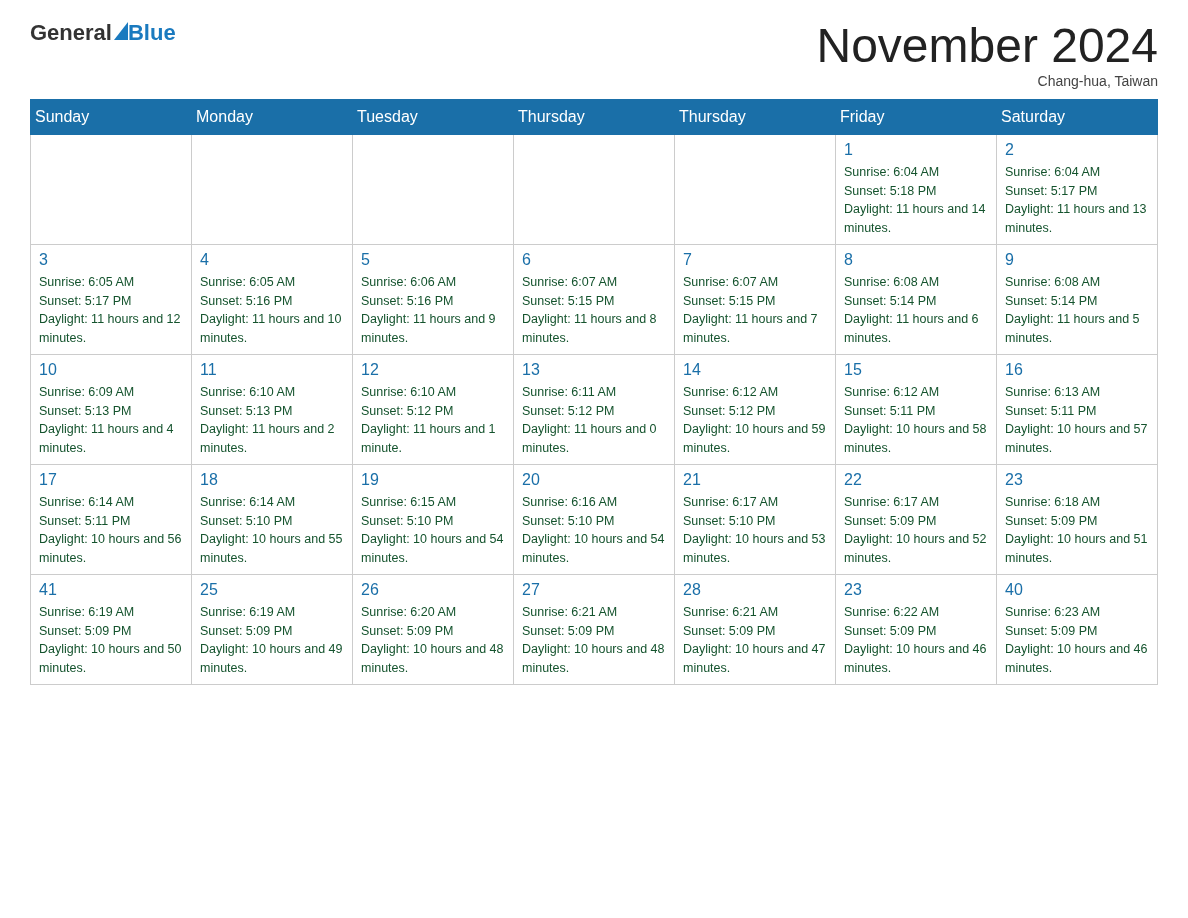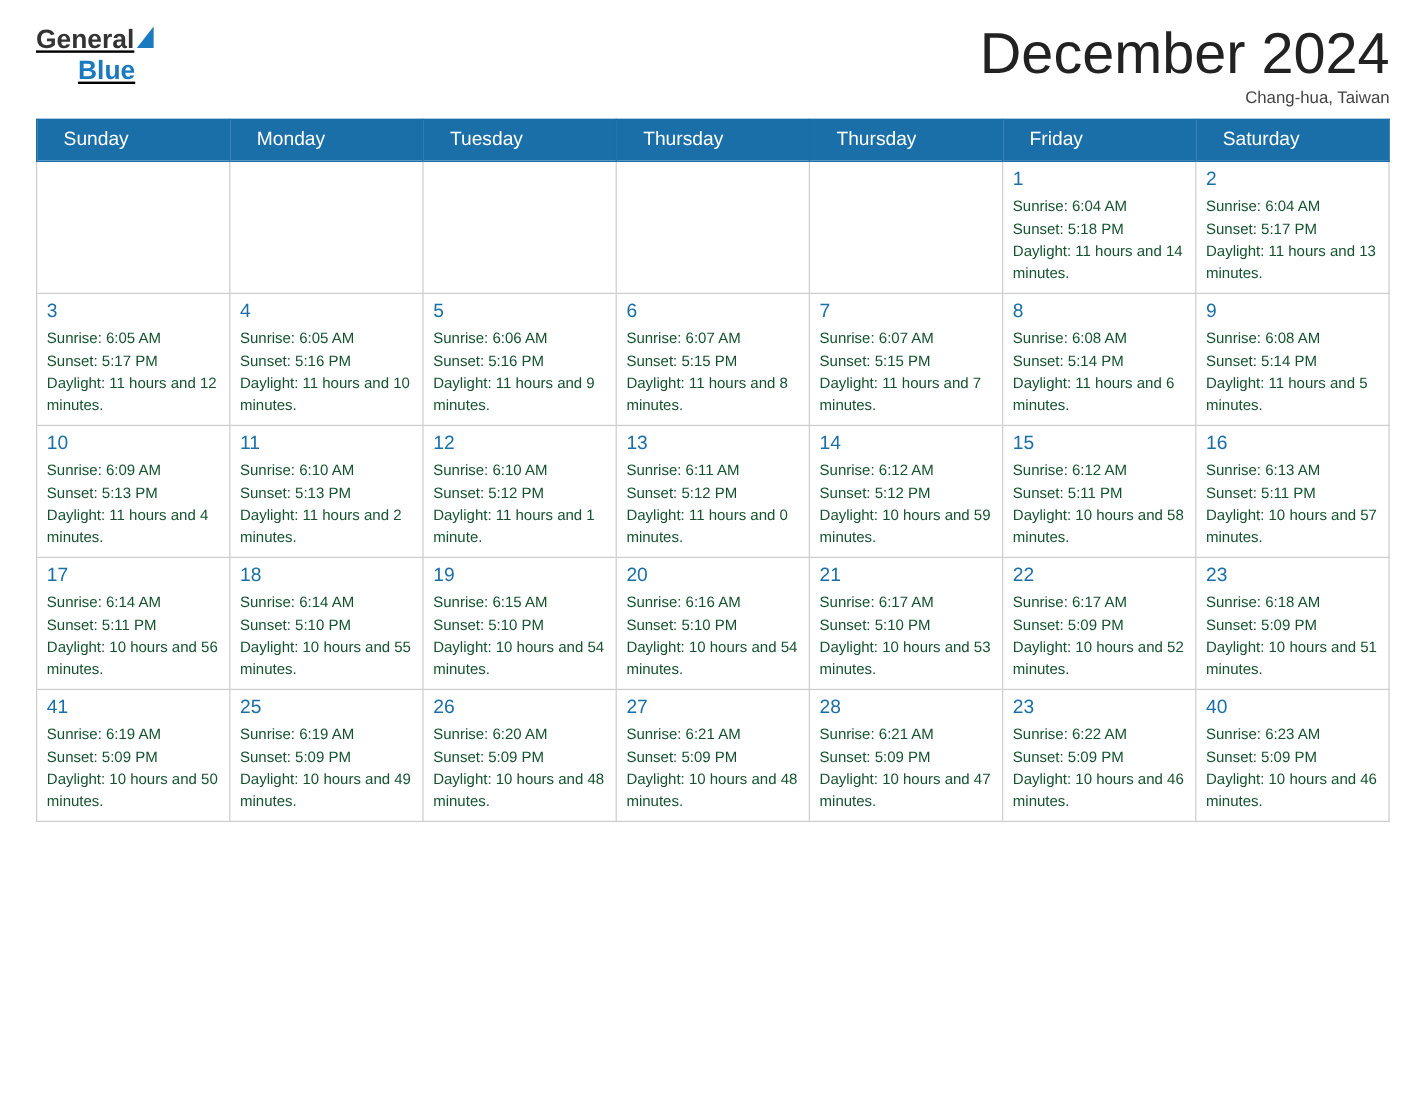--- a/index.html
+++ b/index.html
@@ -18,35 +18,33 @@
     }
     .logo-text-general {
       font-size: 22px;
       font-weight: bold;
       color: #333;
     }
     .logo-text-blue {
       font-size: 22px;
       font-weight: bold;
       color: #1a7abf;
-      margin-left: 35px;
     }
     .logo-triangle {
       width: 0;
       height: 0;
       border-left: 14px solid transparent;
       border-bottom: 18px solid #1a7abf;
       margin-left: 2px;
       margin-top: -4px;
     }
     .logo-block {
       display: flex;
-      flex-direction: column;
+      flex-direction: row;
       align-items: flex-start;
-      text-decoration: underline;
     }
     .logo-line1 {
       display: flex;
       align-items: center;
     }
     .title-block {
       text-align: right;
     }
     .title-block h1 {
       font-size: 48px;
@@ -60,21 +58,21 @@
       color: #444;
     }
     .calendar-table {
       width: 100%;
       border-collapse: collapse;
       border: 1px solid #999;
     }
     .calendar-table thead tr th {
       background-color: #1a6fa8;
       color: #fff;
-      padding: 8px 22px;
+      padding: 8px 4px;
       text-align: left;
       font-size: 16px;
       font-weight: normal;
       border: 1px solid #1a6fa8;
     }
     .calendar-table tbody tr td {
       vertical-align: top;
       padding: 6px 8px;
       border: 1px solid #ccc;
       width: 14.28%;
@@ -106,21 +104,21 @@
 
 <div class="header">
   <div class="logo-block">
     <div class="logo-line1">
       <span class="logo-text-general">General</span>
       <div class="logo-triangle"></div>
     </div>
     <span class="logo-text-blue">Blue</span>
   </div>
   <div class="title-block">
-    <h1>December 2024</h1>
+    <h1>November 2024</h1>
     <h2>Chang-hua, Taiwan</h2>
   </div>
 </div>
 
 <table class="calendar-table">
   <thead>
     <tr>
     <th>Sunday</th>
         <th>Monday</th>
         <th>Tuesday</th>

